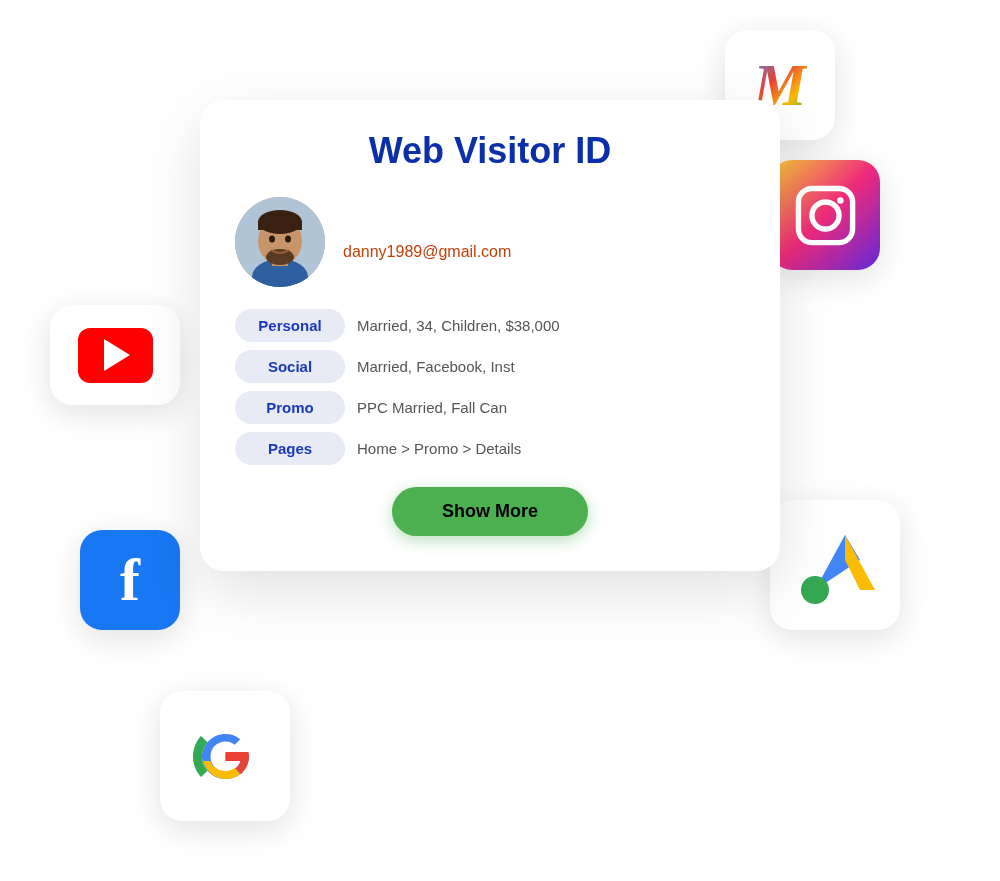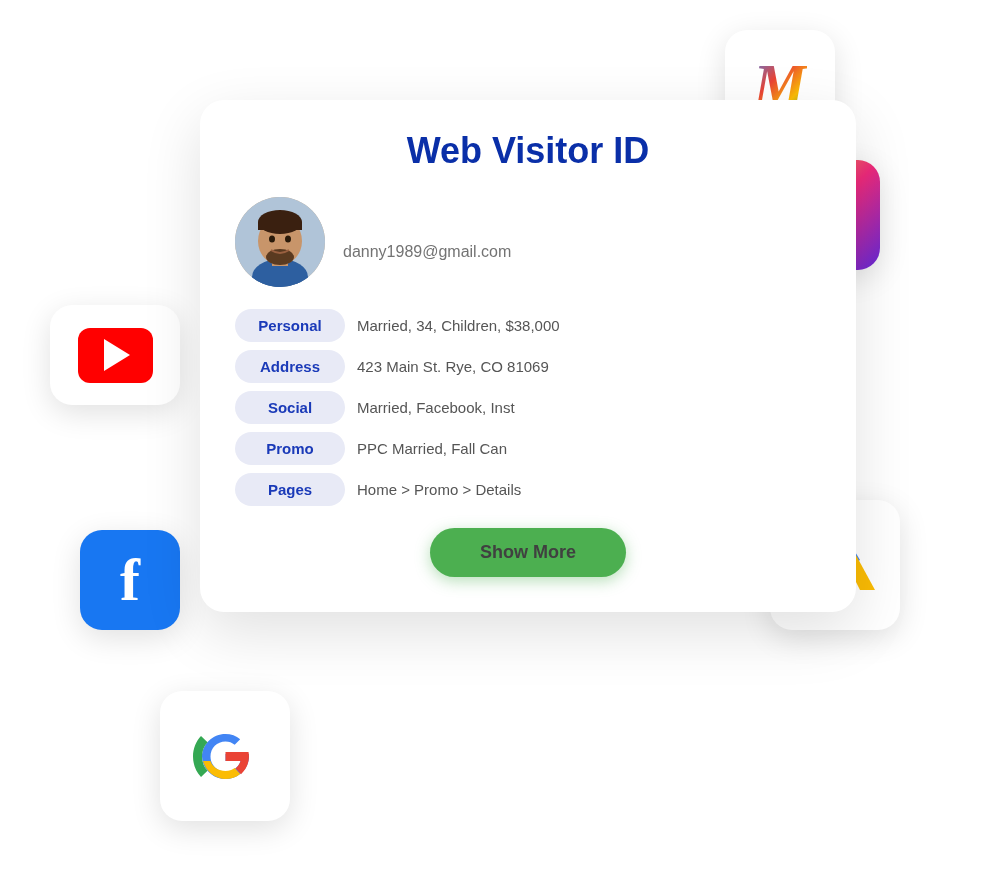--- a/index.html
+++ b/index.html
@@ -80,21 +80,21 @@
       bottom: 60px;
       left: 160px;
       border-radius: 22px;
     }
 
     
     .main-card {
       position: absolute;
       top: 100px;
       left: 200px;
-      width: 656px;
+      width: 580px;
       background: #fff;
       border-radius: 24px;
       box-shadow: 0 20px 60px rgba(0,0,0,0.12);
       padding: 30px 35px 35px;
     }
 
     .card-title {
       text-align: center;
       font-size: 36px;
       font-weight: 800;
@@ -126,21 +126,21 @@
     }
 
     .profile-info .name {
       font-size: 26px;
       font-weight: 800;
       color: #0a2fa8;
     }
 
     .profile-info .email {
       font-size: 16px;
-      color: #737373;
+      color: #c2410c;
       margin-top: 20px;
     }
 
     
     .data-rows {
       display: flex;
       flex-direction: column;
       gap: 8px;
     }
 
@@ -167,21 +167,21 @@
       white-space: nowrap;
       overflow: hidden;
       text-overflow: ellipsis;
     }
 
     
     .show-more-btn {
       display: block;
       margin: 22px auto 0;
       background: #4caf50;
-      color: #404040;
+      color: #000000;
       border: none;
       border-radius: 30px;
       padding: 14px 50px;
       font-size: 18px;
       font-weight: 700;
       cursor: pointer;
       box-shadow: 0 4px 15px rgba(76,175,80,0.4);
     }
 
     
@@ -306,24 +306,20 @@
       </div>
       <div class="profile-info">
         <div class="email">danny1989@gmail.com</div>
       </div>
     </div>
 
     <div class="data-rows">
     <div class="data-row">
           <div class="row-label">Personal</div>
           <div class="row-value">Married, 34, Children, $38,000</div>
-        </div>
-        <div class="data-row">
-          <div class="row-label">Address</div>
-          <div class="row-value">423 Main St. Rye, CO 81069</div>
         </div>
         <div class="data-row">
           <div class="row-label">Social</div>
           <div class="row-value">Married, Facebook, Inst</div>
         </div>
         <div class="data-row">
           <div class="row-label">Promo</div>
           <div class="row-value">PPC Married, Fall Can</div>
         </div>
         <div class="data-row">

